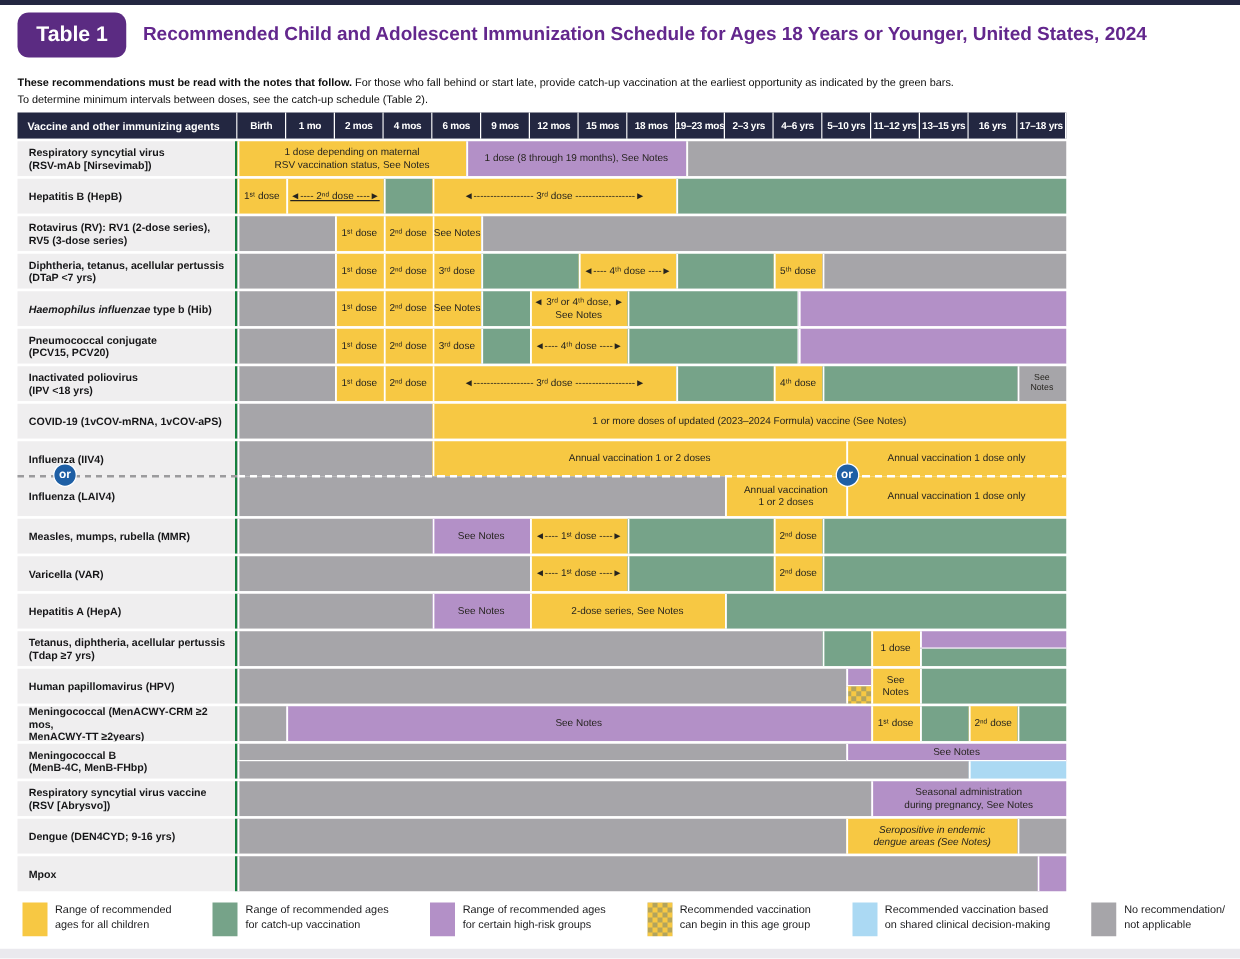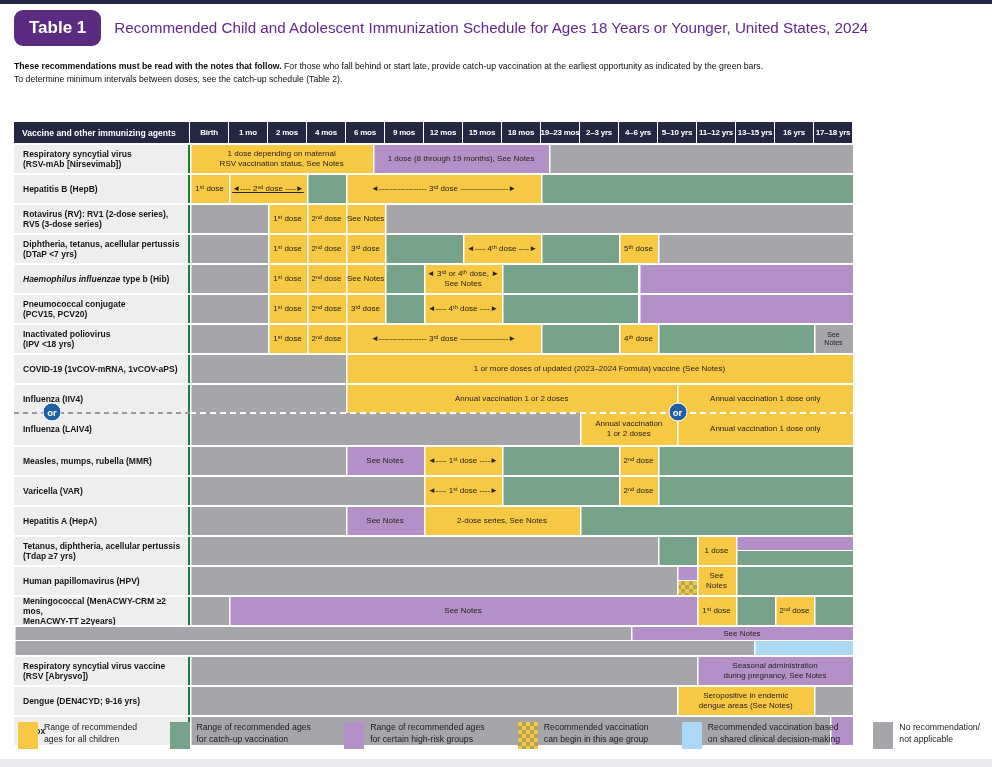--- a/index.html
+++ b/index.html
@@ -2,24 +2,24 @@
 <html><head>
 <meta charset="utf-8">
 <style>
   *{box-sizing:border-box;}
   html,body{margin:0;padding:0;background:#fff;}
   body{font-family:"Liberation Sans","DejaVu Sans",sans-serif;color:#1c1c1e;}
   .page{position:relative;width:992px;height:767px;background:#ffffff;overflow:hidden;}
   .topbar{position:absolute;top:0;left:0;right:0;height:4px;background:#232741;}
   .hdr{position:absolute;top:10px;left:14px;right:8px;display:flex;align-items:center;gap:13px;}
   .badge{background:#5b2b82;color:#fff;font-weight:bold;font-size:17px;padding:8px 15px;border-radius:9px;}
-  .title{color:#63278d;font-size:15.2px;font-weight:normal;margin:0;line-height:1.15;}
+  .title{color:#63278d;font-size:15.2px;font-weight:bold;margin:0;line-height:1.15;}
   .notes{position:absolute;top:60px;left:14px;right:10px;font-size:8.7px;line-height:1.5;color:#0c0c0c;}
   .notes p{margin:0;}
-  .tbl{position:absolute;top:90px;left:14px;width:839px;margin-top:32px;}
+  .tbl{position:absolute;top:90px;left:14px;width:839px;}
   .thead{display:flex;height:21px;}
   .corner{width:176px;flex:none;background:#232741;color:#fff;font-weight:bold;font-size:8.6px;display:flex;align-items:center;padding-left:8px;border-right:1px solid #fff;}
   .hcell{flex:1;background:#232741;color:#fff;font-weight:bold;font-size:8px;letter-spacing:-0.2px;display:flex;align-items:center;justify-content:center;border-right:1px solid #fff;white-space:nowrap;overflow:hidden;}
   .row{display:flex;height:30px;border-top:2px solid #fff;position:relative;}
   .row.or-row{border-top:0;height:32px;}
   .rlabel{width:176px;flex:none;background:#efeeef;font-size:8.5px;font-weight:bold;display:flex;align-items:center;padding-left:9px;line-height:1.2;border-right:2px solid #15803d;color:#161618;}
   .bars{flex:1;position:relative;background:#fff;overflow:visible;}
   .seg{position:absolute;top:0;bottom:0;display:flex;flex-direction:column;justify-content:center;text-align:center;font-size:8px;line-height:1.25;color:#26241f;box-shadow:inset 1.5px 0 0 #ffffff;overflow:hidden;padding:0 1px;}
   .seg span{display:block;white-space:nowrap;}
   .seg.sm{font-size:7px;line-height:1.1;}
@@ -368,20 +368,23 @@
               <span>1ˢᵗ dose</span>
             </div>
             <div class="seg c-g" style="left: 82.3529%; width: 5.8824%;"></div>
             <div class="seg c-y" style="left: 88.2353%; width: 5.8824%;">
               <span>2ⁿᵈ dose</span>
             </div>
             <div class="seg c-g" style="left: 94.1176%; width: 5.8824%;"></div>
           </div>
         </div>
         <div class="row">
+          <div class="rlabel">
+            <div>Meningococcal B<br>(MenB-4C, MenB-FHbp)</div>
+          </div>
           <div class="bars">
             <div class="seg c-n half-top" style="left: 0%; width: 73.5294%;"></div>
             <div class="seg c-p half-top" style="left: 73.5294%; width: 26.4706%;">
               <span>See Notes</span>
             </div>
             <div class="seg c-n half-bottom" style="left: 0%; width: 88.2353%;"></div>
             <div class="seg c-b half-bottom" style="left: 88.2353%; width: 11.7647%;"></div>
           </div>
         </div>
         <div class="row">
@@ -395,21 +398,21 @@
               <span>during pregnancy, See Notes</span>
             </div>
           </div>
         </div>
         <div class="row">
           <div class="rlabel">
             <div>Dengue (DEN4CYD; 9-16 yrs)</div>
           </div>
           <div class="bars">
             <div class="seg c-n" style="left: 0%; width: 73.5294%;"></div>
-            <div class="seg c-y" style="left: 73.5294%; width: 20.5882%;">
+            <div class="seg c-y" style="left: 73.5294%; width: 20.5882%; font-style: italic;">
               <span>Seropositive in endemic</span>
               <span>dengue areas (See Notes)</span>
             </div>
             <div class="seg c-n" style="left: 94.1176%; width: 5.8824%;"></div>
           </div>
         </div>
         <div class="row">
           <div class="rlabel">
             <div>Mpox</div>
           </div>

